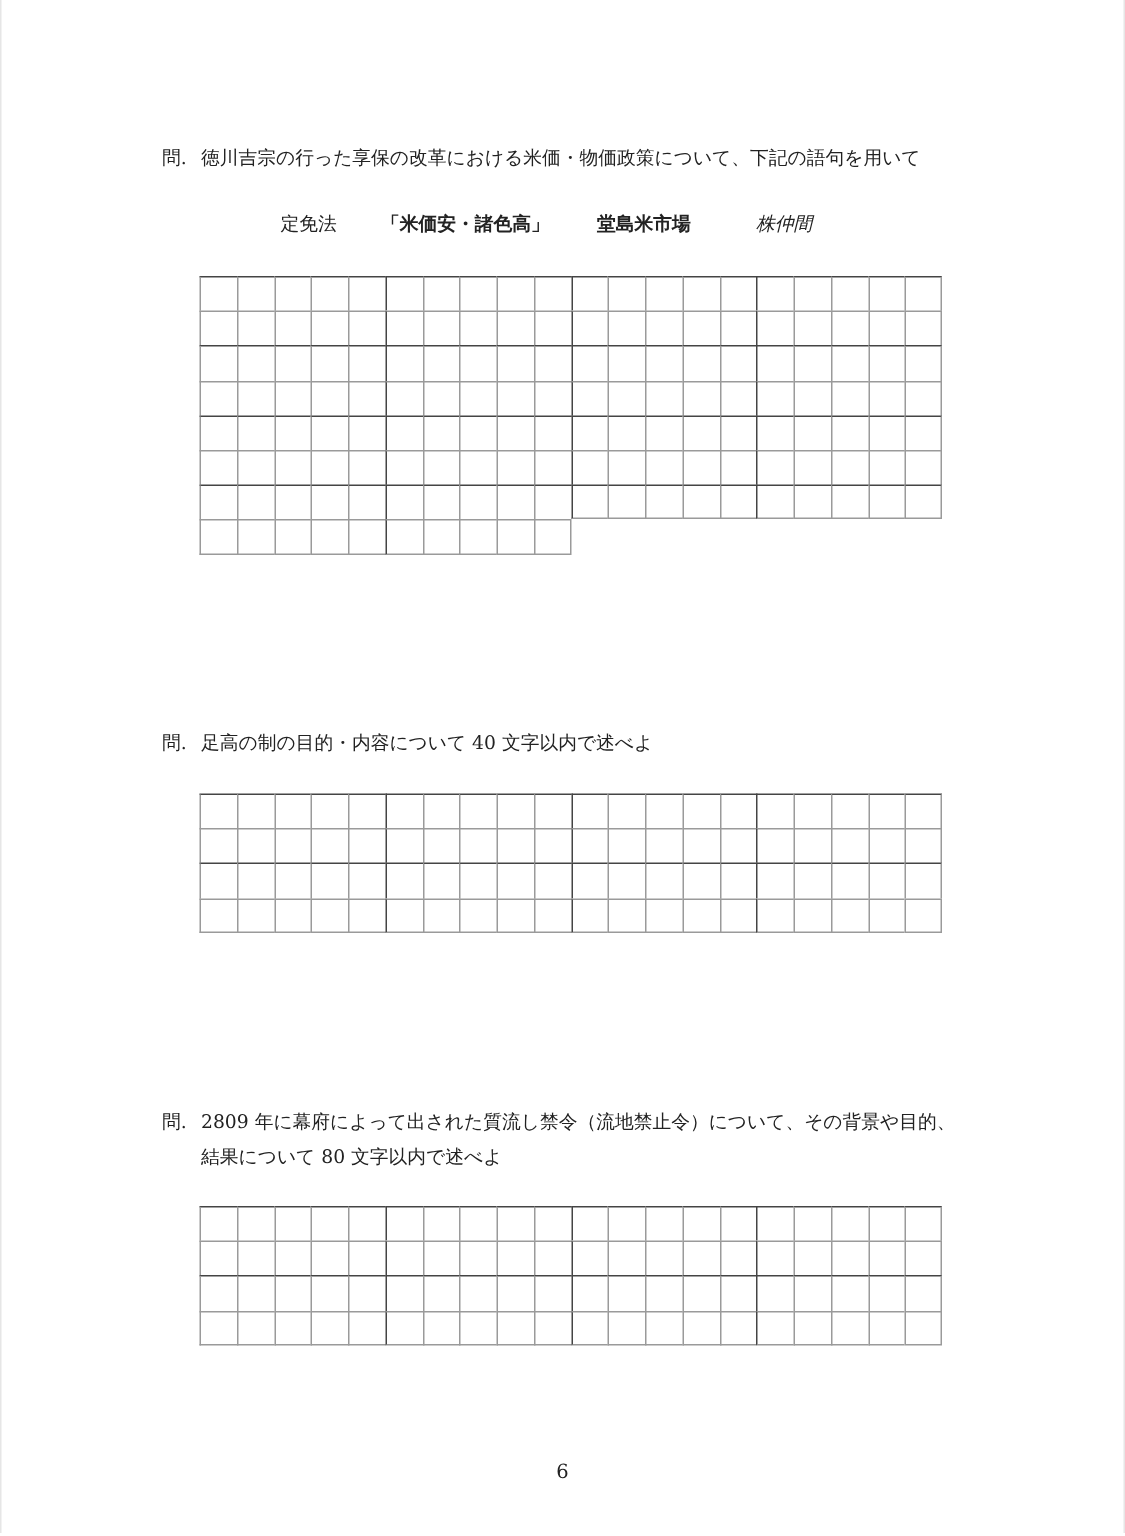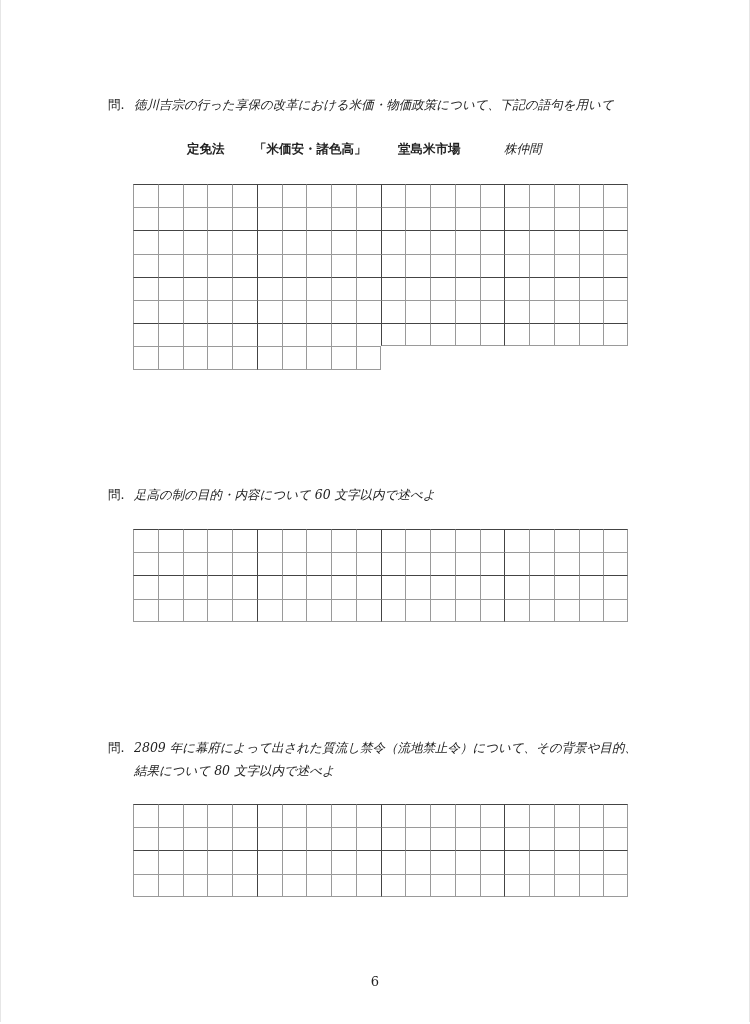--- a/index.html
+++ b/index.html
@@ -3,21 +3,21 @@
 <meta charset="utf-8">
 <style>
   html, body { margin: 0; padding: 0; }
   body {
     width: 750px; height: 1024px; background: #ffffff; position: relative; overflow: hidden;
     font-family: "DejaVu Serif", "Liberation Serif", serif; color: #222;
   }
   .page-edge { position: absolute; left: 0; top: 0; width: 748px; height: 1022px; border-left: 1px solid #e6e6e6; border-right: 1px solid #e6e6e6; }
   .q { position: absolute; left: 108px; font-size: 12.5px; line-height: 23px; }
   .q .num { position: absolute; left: 0; top: 0; }
-  .q .body { position: absolute; left: 26px; top: 0; width: 520px; white-space: nowrap; font-style: italic; }
+  .q .body { position: absolute; left: 26px; top: 0; width: 520px; white-space: nowrap; }
   .terms { position: absolute; top: 141px; font-size: 12.5px; }
   .term { position: absolute; white-space: nowrap; }
   .grid { position: absolute; left: 133px; }
   .row { display: flex; height: 23.2px; }
   .cell {
     width: 24.75px; height: 23.2px; box-sizing: border-box;
     border-left: 1px solid #9a9a9a; border-top: 1px solid #9a9a9a;
   }
   .cell.last { border-right: 1px solid #9a9a9a; }
   .cell.thick-l { border-left-color: #444; }
@@ -30,21 +30,21 @@
 
 <div class="page-edge"></div>
 
 <div class="q" style="top:93px;">
   <span class="num">問.</span>
   <div class="body">
     <div>徳川吉宗の行った享保の改革における米価・物価政策について、下記の語句を用いて</div>
   </div>
 </div>
 <div class="terms">
-  <span class="term" style="left:187px;font-weight:bold;">定免法</span>
+  <span class="term" style="left:187px;">定免法</span>
   <span class="term" style="left:254px;font-weight:bold;">「米価安・諸色高」</span>
   <span class="term" style="left:398px;font-weight:bold;">堂島米市場</span>
   <span class="term" style="left:504px;font-style:italic;">株仲間</span>
 </div>
 <div class="grid" id="grid-0" style="top:184px;">
     <div class="row thick-t">
       <div class="cell"></div>
       <div class="cell"></div>
       <div class="cell"></div>
       <div class="cell"></div>
@@ -207,21 +207,21 @@
       <div class="cell"></div>
       <div class="cell"></div>
       <div class="cell"></div>
       <div class="cell last"></div>
     </div>
   </div>
 
 <div class="q" style="top:483px;">
   <span class="num">問.</span>
   <div class="body">
-    <div>足高の制の目的・内容について 60 文字以内で述べよ</div>
+    <div>足高の制の目的・内容について 40 文字以内で述べよ</div>
   </div>
 </div>
 <div class="grid" id="grid-1" style="top:529px;">
     <div class="row thick-t">
       <div class="cell"></div>
       <div class="cell"></div>
       <div class="cell"></div>
       <div class="cell"></div>
       <div class="cell"></div>
       <div class="cell thick-l"></div>

